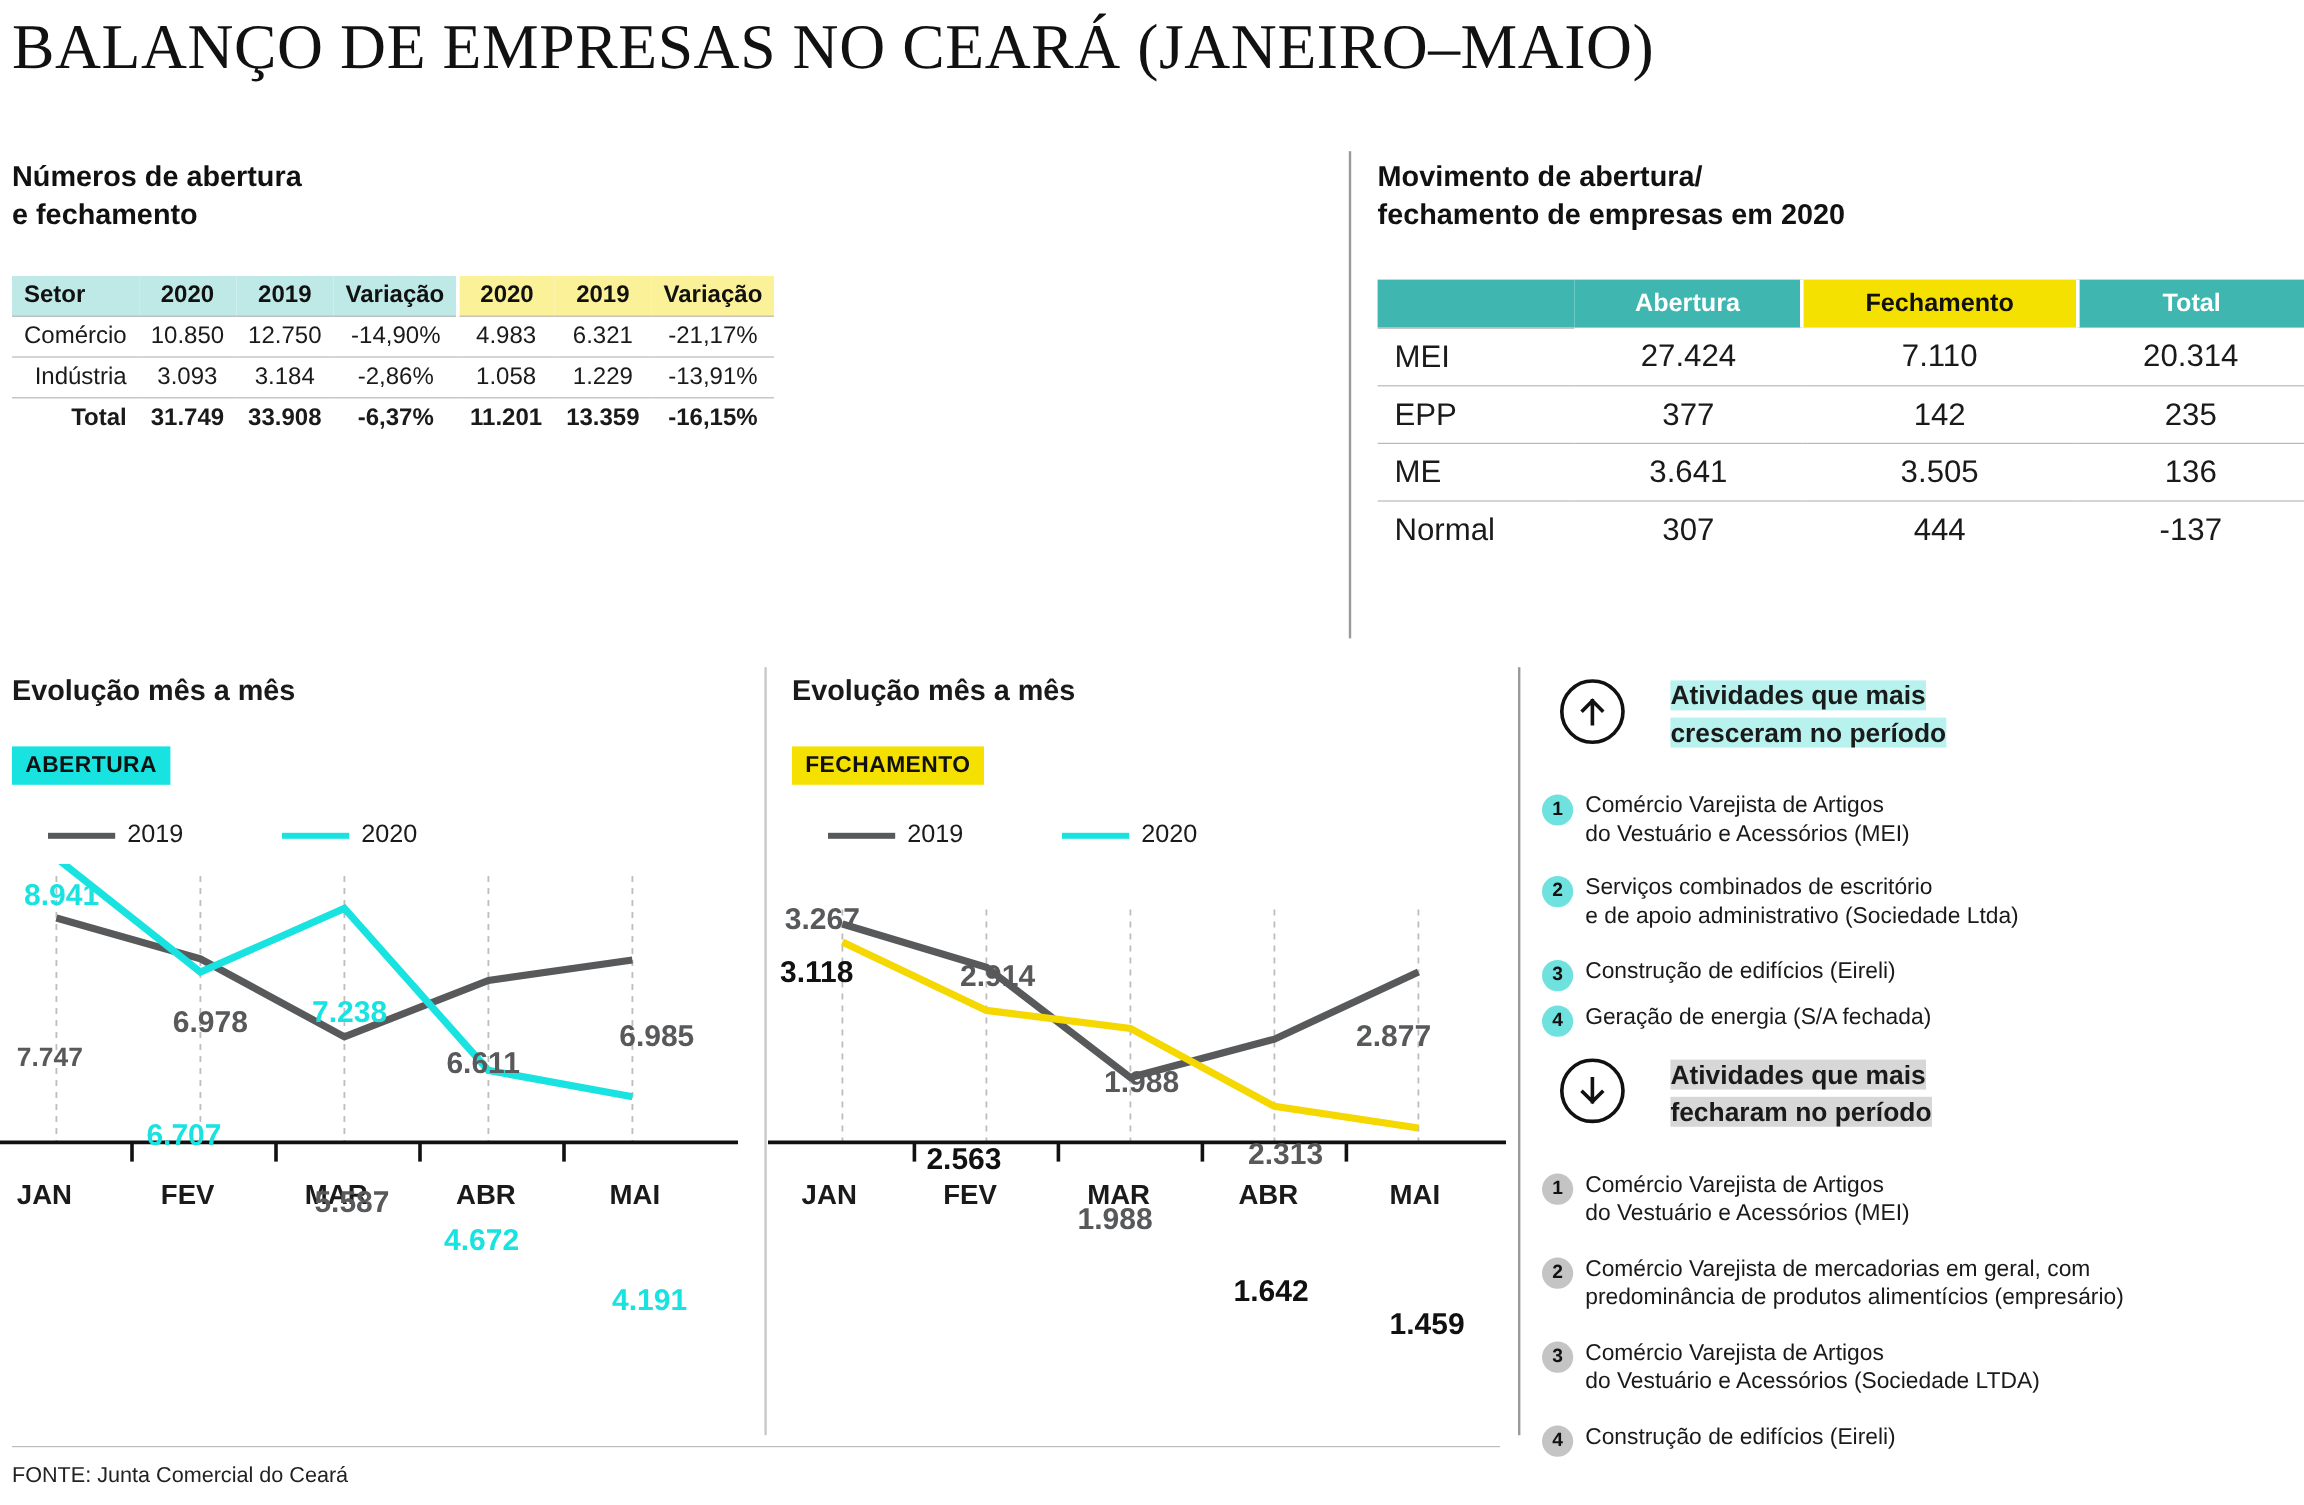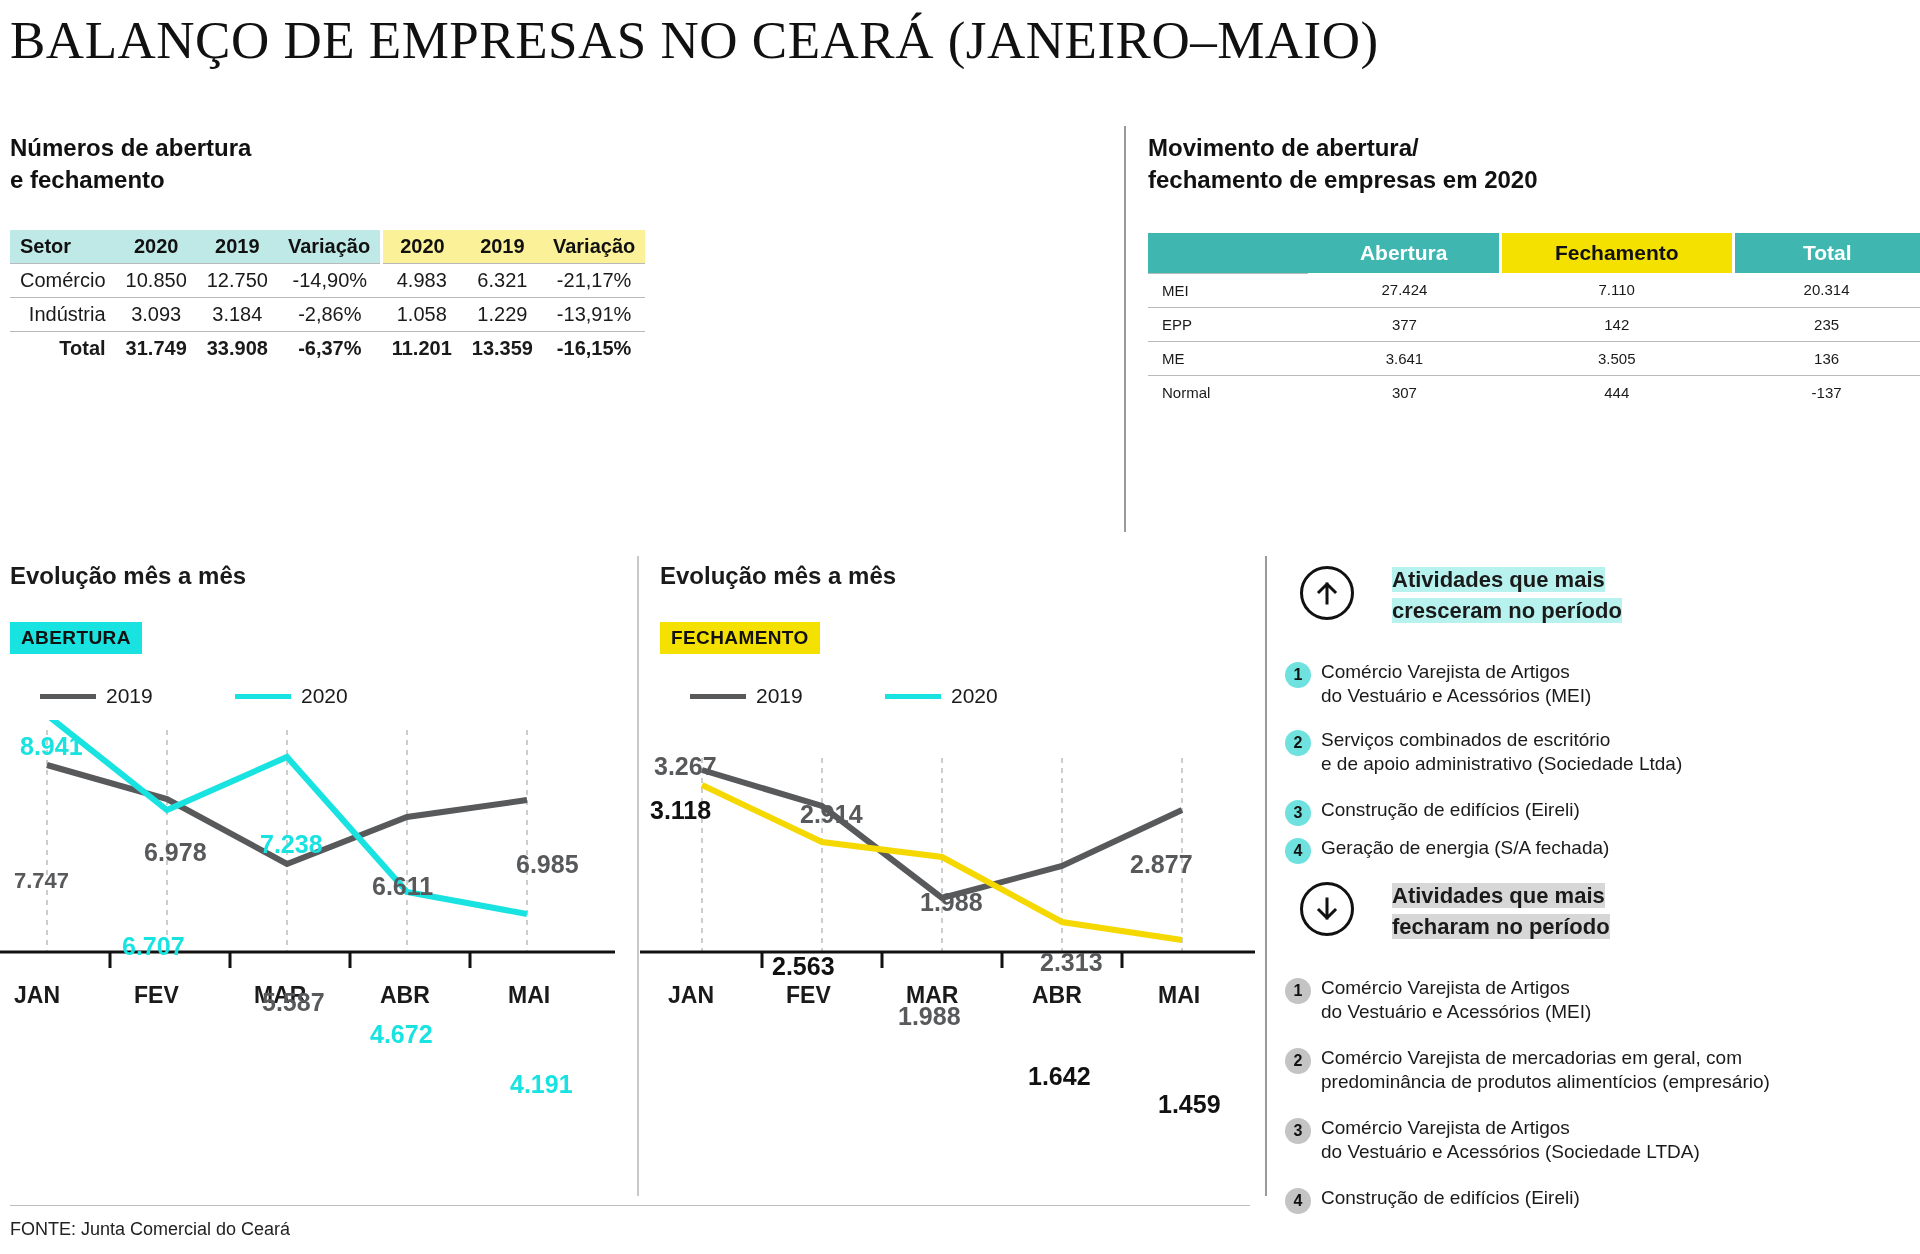--- a/index.html
+++ b/index.html
@@ -39,21 +39,21 @@
   .t-left .hdr-yellow{background:#f5e100;color:#111;font-weight:bold;font-size:21px;border-bottom:none;}
   .t-left .sub-teal{background:#bfe9e6;color:#111;font-weight:bold;}
   .t-left .sub-yellow{background:#fbf199;color:#111;font-weight:bold;}
   .t-left td.lbl{text-align:right;}
   .t-left tr.total td{font-weight:bold;border-bottom:none;}
   .t-left tr.total td.lbl{font-weight:bold;}
   .colsep{border-left:3px solid #fff;}
 
   .t-right{position:absolute;left:1148px;top:233px;}
   .t-right td,.t-right th{
-    font-size:15px;padding:8px 14px;text-align:center;white-space:nowrap;
+    font-size:26px;padding:8px 14px;text-align:center;white-space:nowrap;
     border-bottom:1px solid #b9b9b9;
   }
   .t-right .h-blank{background:#3fb6b0;}
   .t-right .h-teal{background:#3fb6b0;color:#fff;font-weight:bold;font-size:21px;border-bottom:none;}
   .t-right .h-yellow{background:#f5e100;color:#111;font-weight:bold;font-size:21px;border-bottom:none;}
   .t-right td.lbl{text-align:left;padding-left:14px;}
   .t-right tr:last-child td{border-bottom:none;}
 
   
   .vdiv{position:absolute;background:#9a9a9a;width:2px;}

